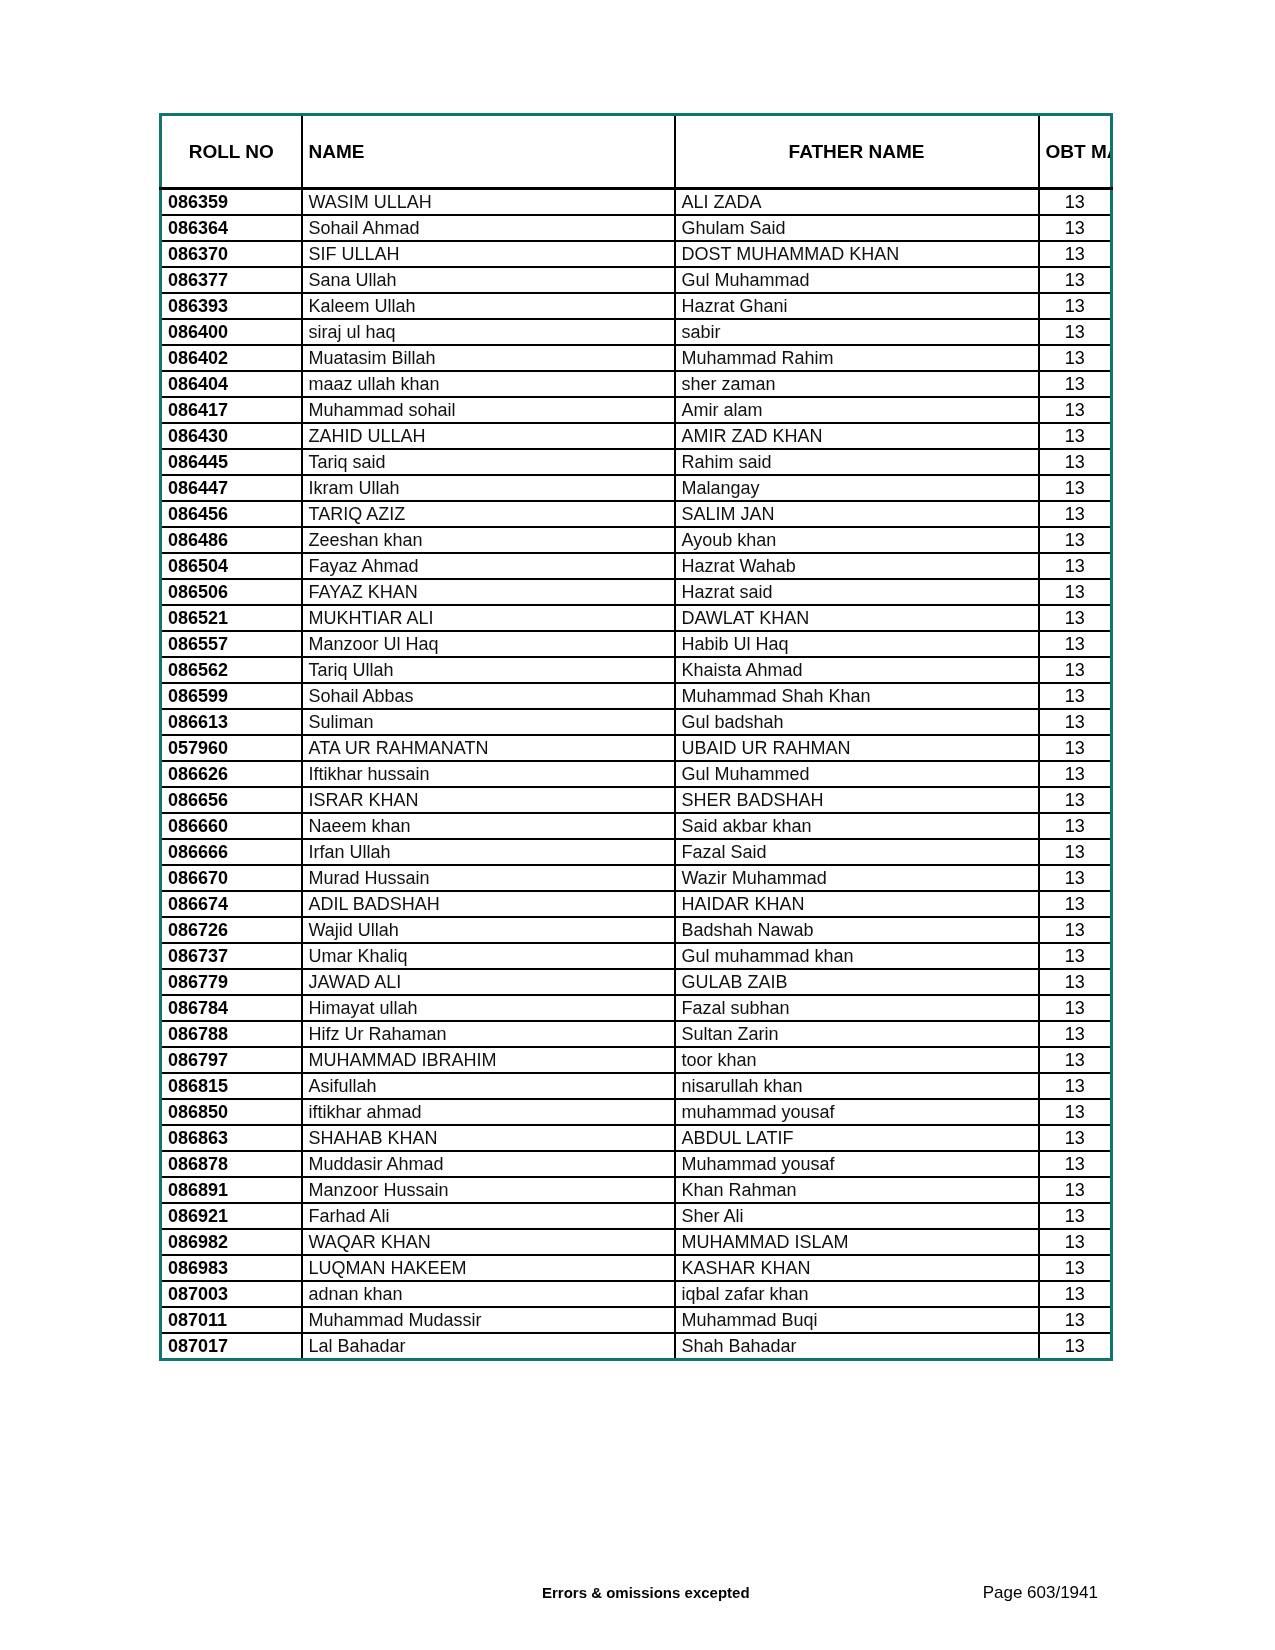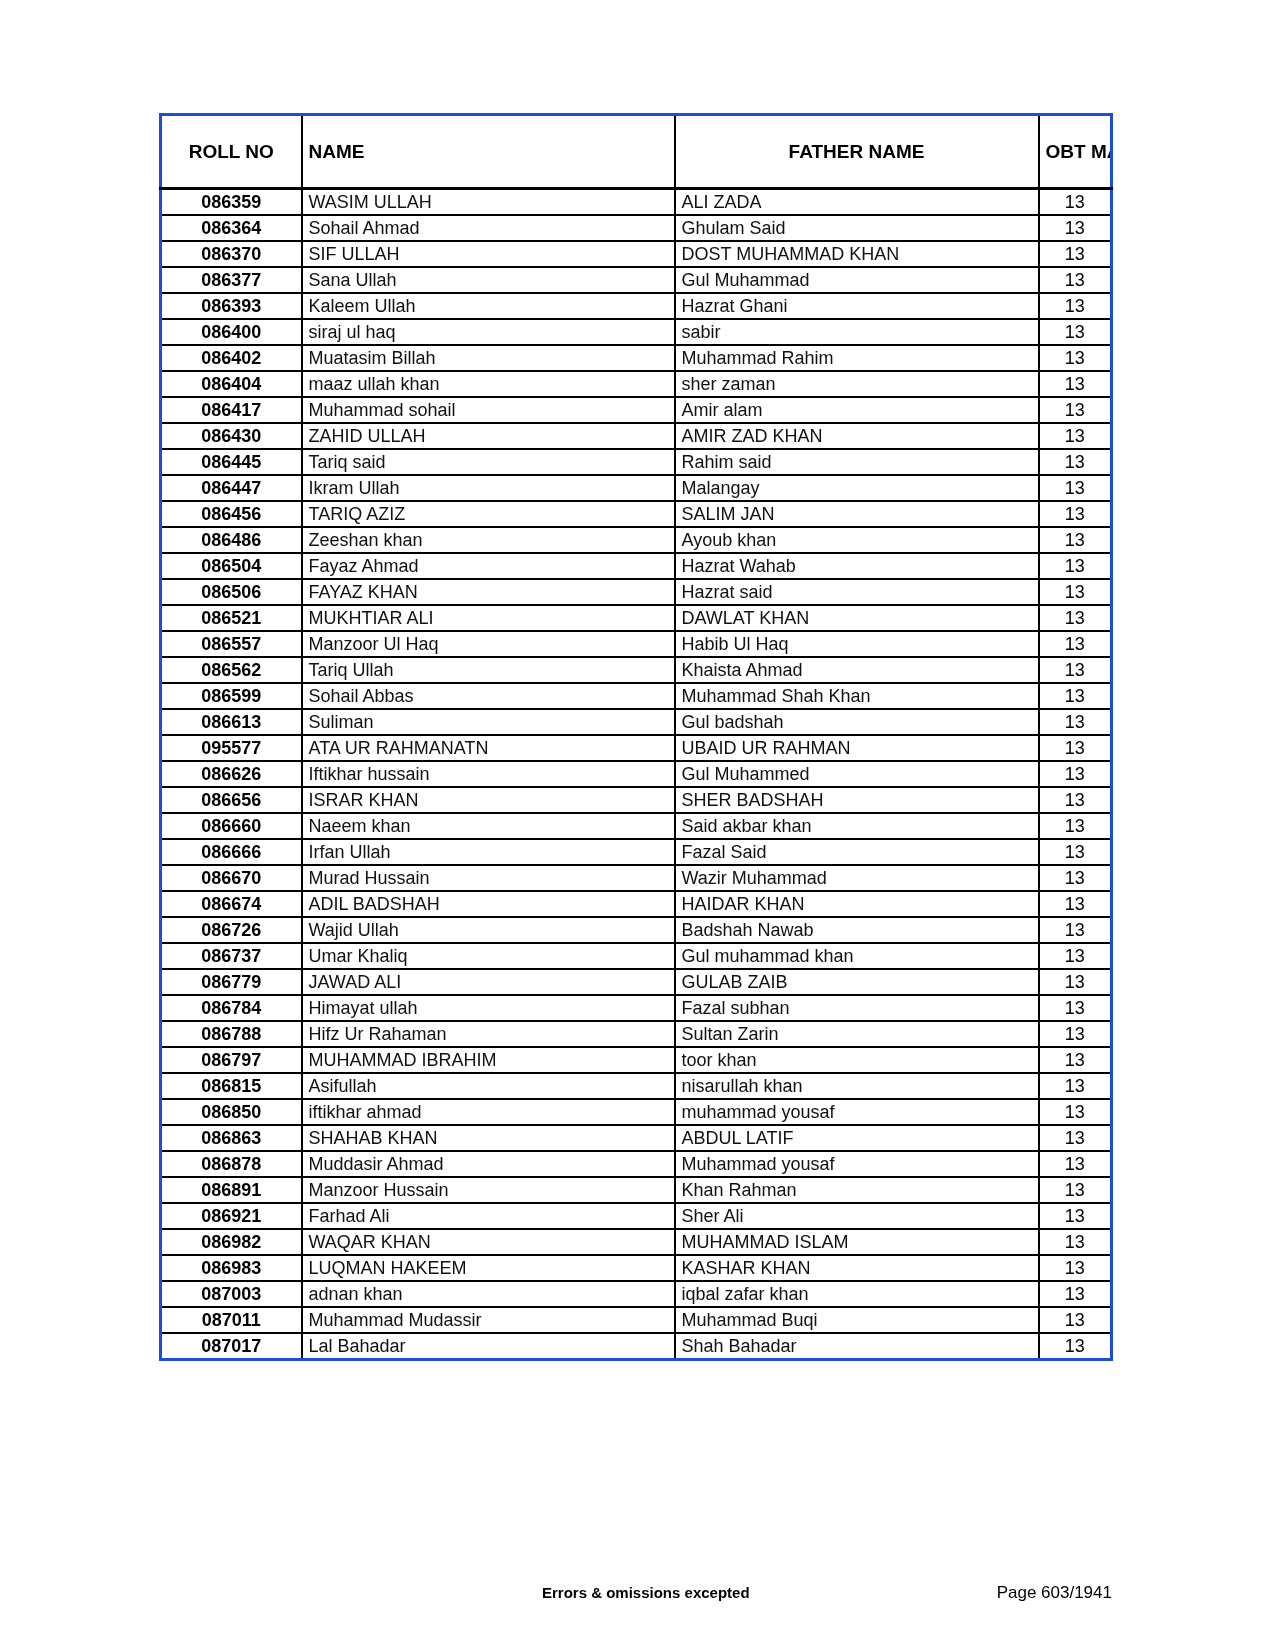--- a/index.html
+++ b/index.html
@@ -20,21 +20,21 @@
     inset: 0;
     background: #ffffff;
   }
   table.results {
     position: absolute;
     left: 159px;
     top: 113px;
     width: 951px;
     border-collapse: collapse;
     table-layout: fixed;
-    border: 3px solid #1d4ed8;
+    border: 3px solid #0f766e;
   }
   table.results th,
   table.results td {
     border: 2px solid #000;
     padding: 0 6px;
     overflow: hidden;
     white-space: nowrap;
     vertical-align: middle;
     background: #ffffff;
   }
@@ -52,21 +52,20 @@
     white-space: normal;
     line-height: 24px;
     padding: 0 4px;
   }
   table.results tbody td {
     height: 24px;
     font-size: 18px;
     line-height: 24px;
   }
   td.col-roll-no {
-    text-align: center;
     font-weight: bold;
     margin-left: 21px;
   }
   td.col-name, td.col-father-name {
     text-align: left;
     color: #111;
   }
   td.col-obt-marks {
     text-align: center;
     color: #000000;
@@ -74,21 +73,21 @@
   .footer-disclaimer {
     position: absolute;
     left: 542px;
     top: 1580px;
     font-size: 15px;
     font-weight: bold;
     line-height: 26px;
   }
   .footer-page {
     position: absolute;
-    right: 163px;
+    right: 177px;
     top: 1580px;
     font-size: 17px;
     line-height: 26px;
   }
 </style>
 </head>
 <body>
 
 <div class="page">
 
@@ -228,21 +227,21 @@
           <td class="col-father-name">Muhammad Shah Khan</td>
           <td class="col-obt-marks">13</td>
         </tr>
         <tr>
           <td class="col-roll-no">086613</td>
           <td class="col-name">Suliman</td>
           <td class="col-father-name">Gul badshah</td>
           <td class="col-obt-marks">13</td>
         </tr>
         <tr>
-          <td class="col-roll-no">095577</td>
+          <td class="col-roll-no">057960</td>
           <td class="col-name">ATA UR RAHMANATN</td>
           <td class="col-father-name">UBAID UR RAHMAN</td>
           <td class="col-obt-marks">13</td>
         </tr>
         <tr>
           <td class="col-roll-no">086626</td>
           <td class="col-name">Iftikhar hussain</td>
           <td class="col-father-name">Gul Muhammed</td>
           <td class="col-obt-marks">13</td>
         </tr>

